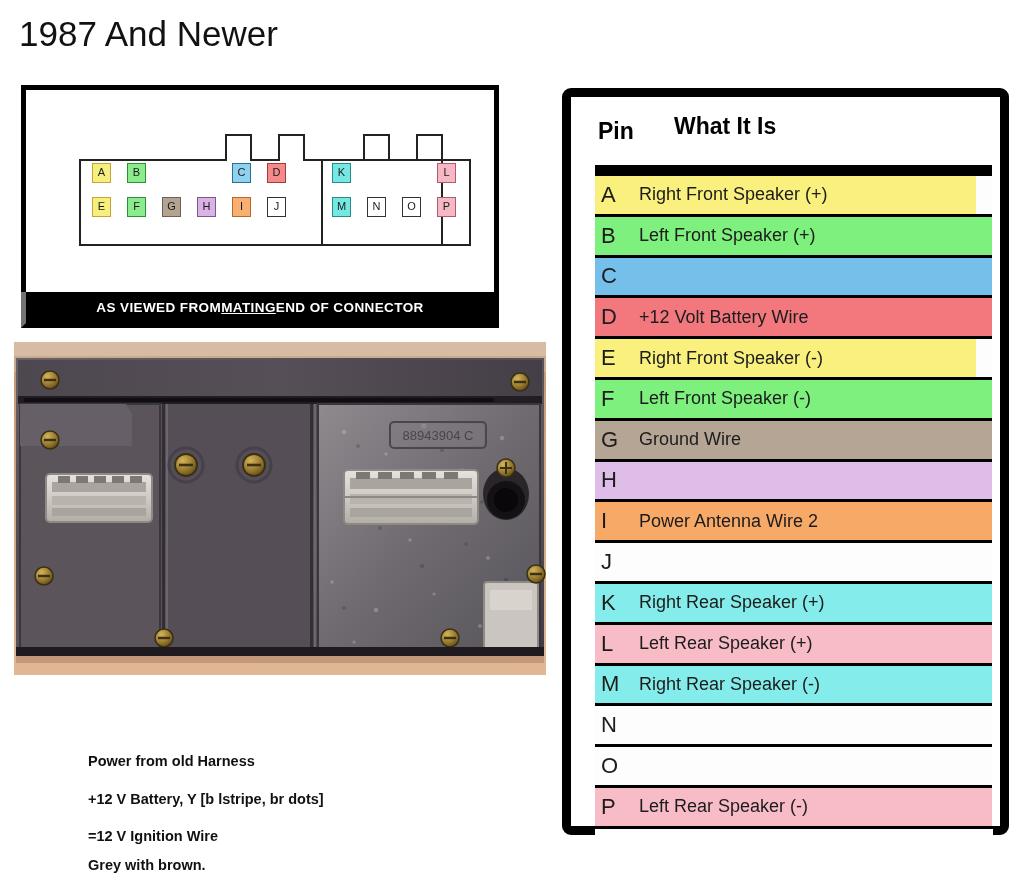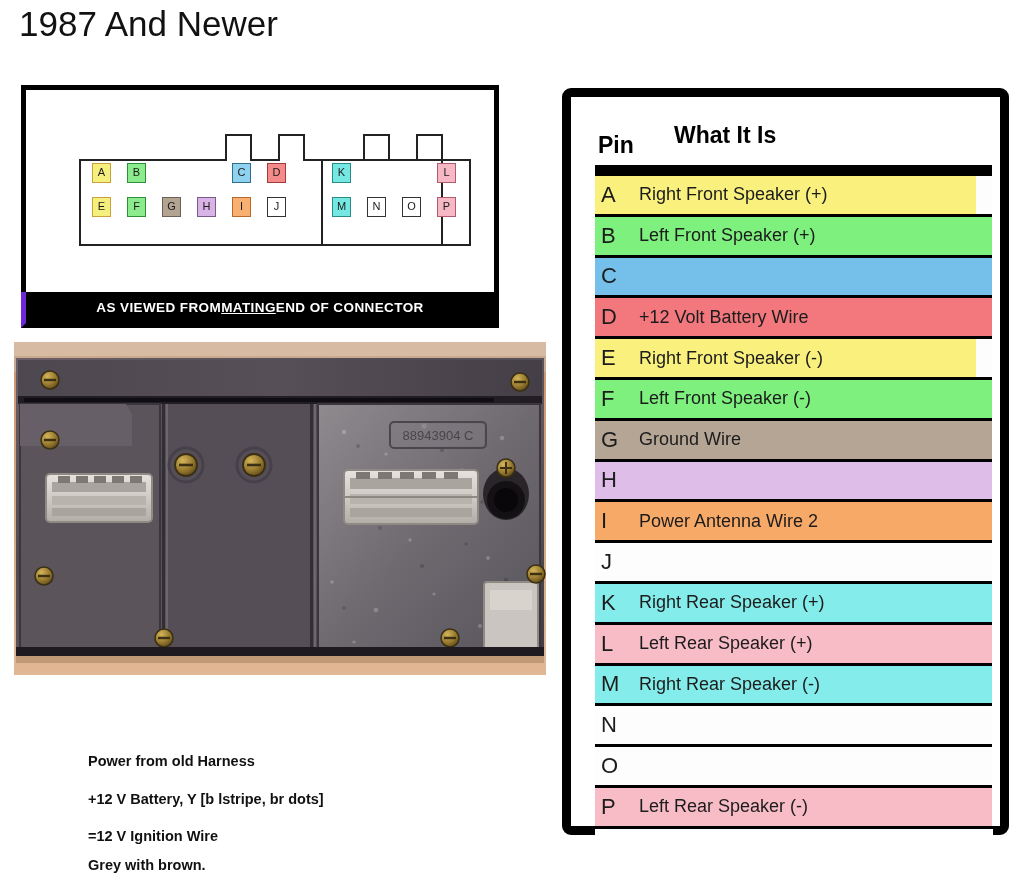--- a/index.html
+++ b/index.html
@@ -14,21 +14,21 @@
     position: relative;
     font-family: "Liberation Sans", sans-serif;
     color: #111;
     overflow: hidden;
   }
 
   
   #page-title {
     position: absolute;
     left: 19px;
-    top: 4px;
+    top: 14px;
     font-size: 35px;
     font-weight: 400;
     letter-spacing: 0px;
     color: #111111;
     white-space: nowrap;
   }
 
   
   #connector-panel {
     position: absolute;
@@ -71,21 +71,21 @@
     height: 36px;
     background: #000000;
     color: #ffffff;
     font-size: 13.5px;
     font-weight: bold;
     letter-spacing: 0.4px;
     display: flex;
     align-items: center;
     justify-content: center;
     box-sizing: border-box;
-    border-left: 5px solid #6d28d9;
+    border-left: 5px solid #737373;
     border-right: 5px solid #000;
     border-bottom: 5px solid #000;
   }
   #connector-caption u { text-decoration: underline; }
 
   
   #radio-photo {
     position: absolute;
     left: 14px;
     top: 342px;
@@ -126,21 +126,21 @@
   }
   #pin-table-inner {
     position: relative;
     width: 100%;
     height: 100%;
     background: #ffffff;
   }
   #table-header {
     height: 62px;
     display: flex;
-    align-items: flex-end;
+    align-items: center;
     padding-left: 20px;
     box-sizing: border-box;
   }
   #table-header .hdr-pin {
     width: 76px;
     font-size: 23px;
     font-weight: bold;
     color: #000;
     padding-bottom: 6px;
   }

